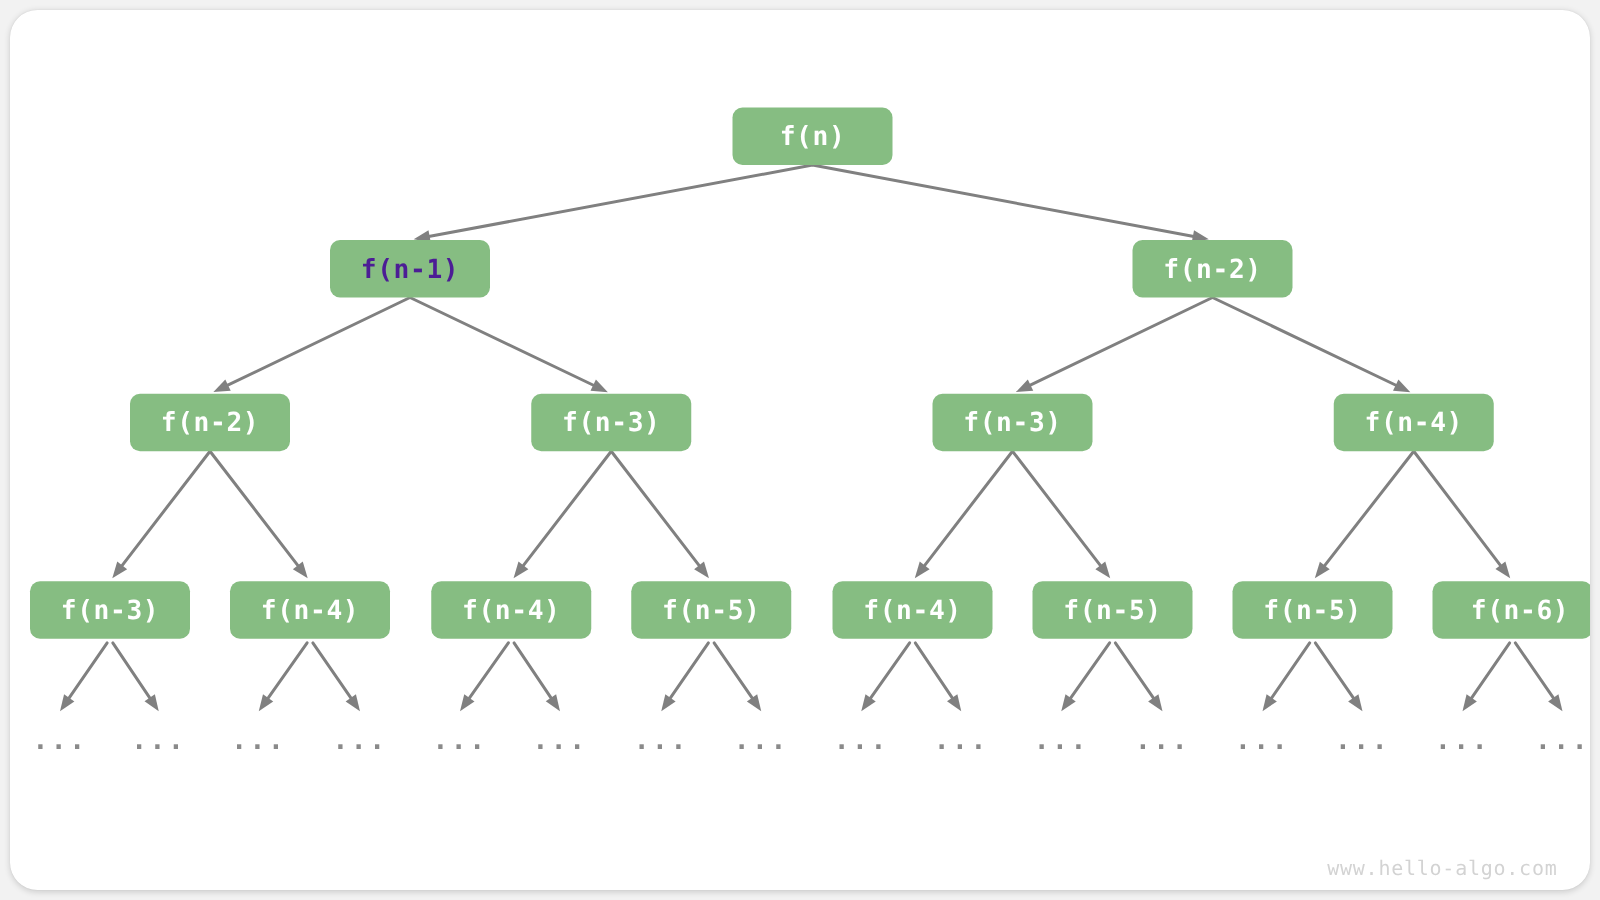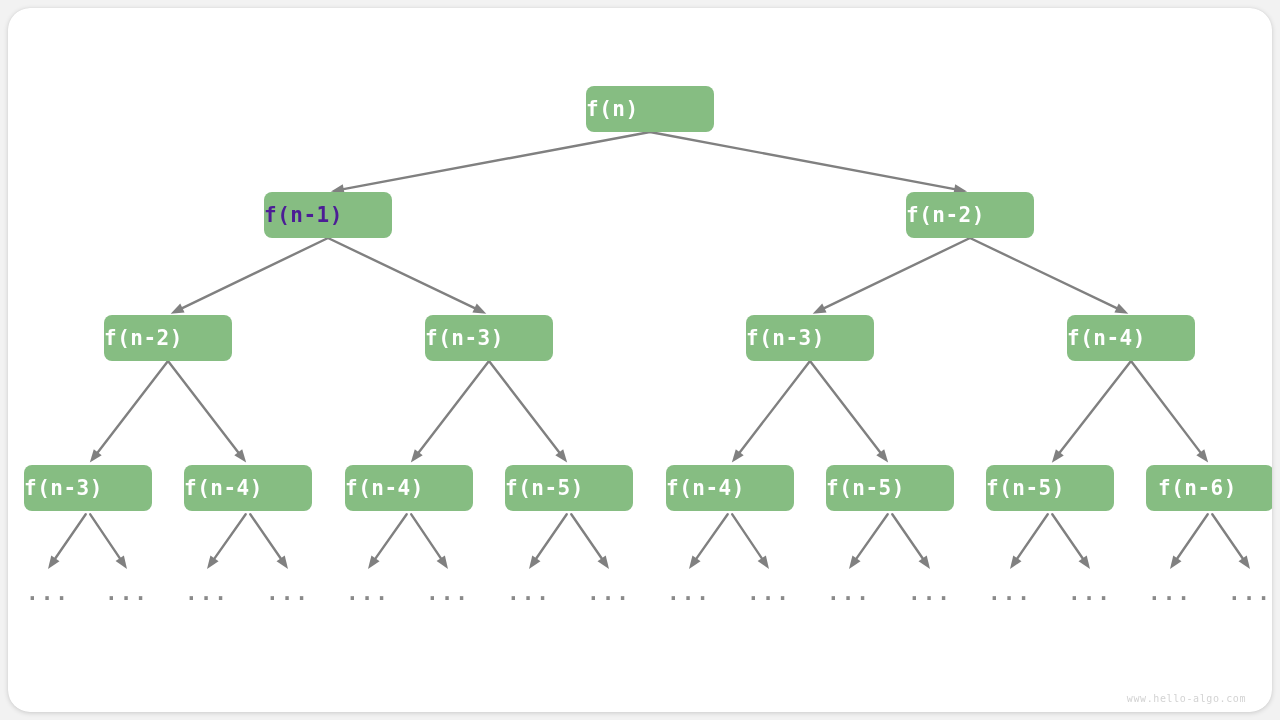--- a/index.html
+++ b/index.html
@@ -36,21 +36,21 @@
     pointer-events: none;
   }
   .node {
     position: absolute;
     box-sizing: border-box;
     background: #86bd82;
     border-radius: 8px;
     color: #ffffff;
     display: flex;
     align-items: center;
-    justify-content: flex-start;
+    justify-content: center;
     font-size: 21px;
     font-weight: bold;
     letter-spacing: 0.5px;
     line-height: 1;
     white-space: nowrap;
     user-select: none;
   }
   .ellipsis {
     position: absolute;
     color: #8a8a8a;
@@ -60,21 +60,21 @@
     letter-spacing: 2px;
     white-space: nowrap;
     transform: translate(-50%, -50%);
     user-select: none;
   }
   #watermark {
     position: absolute;
     right: 42px;
     bottom: 24px;
     color: #d3d3d3;
-    font-size: 10px;
+    font-size: 16px;
     letter-spacing: 0.6px;
     white-space: nowrap;
     user-select: none;
   }
 </style>
 </head>
 <body>
 
 <div id="card">
   <div id="stage">

